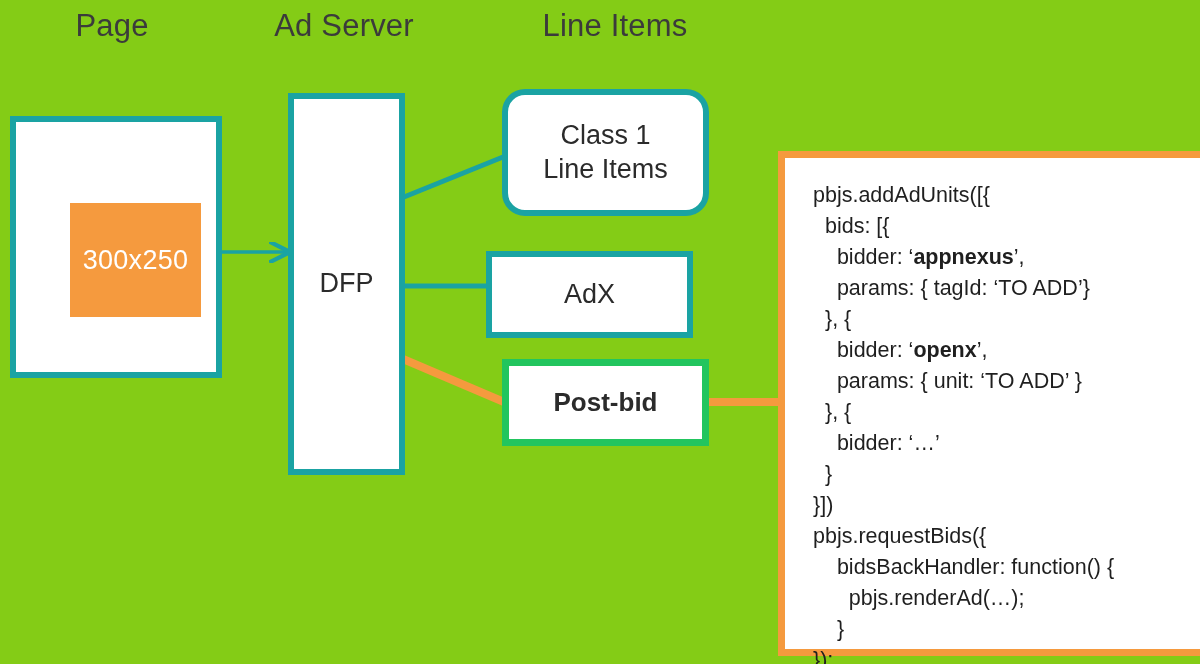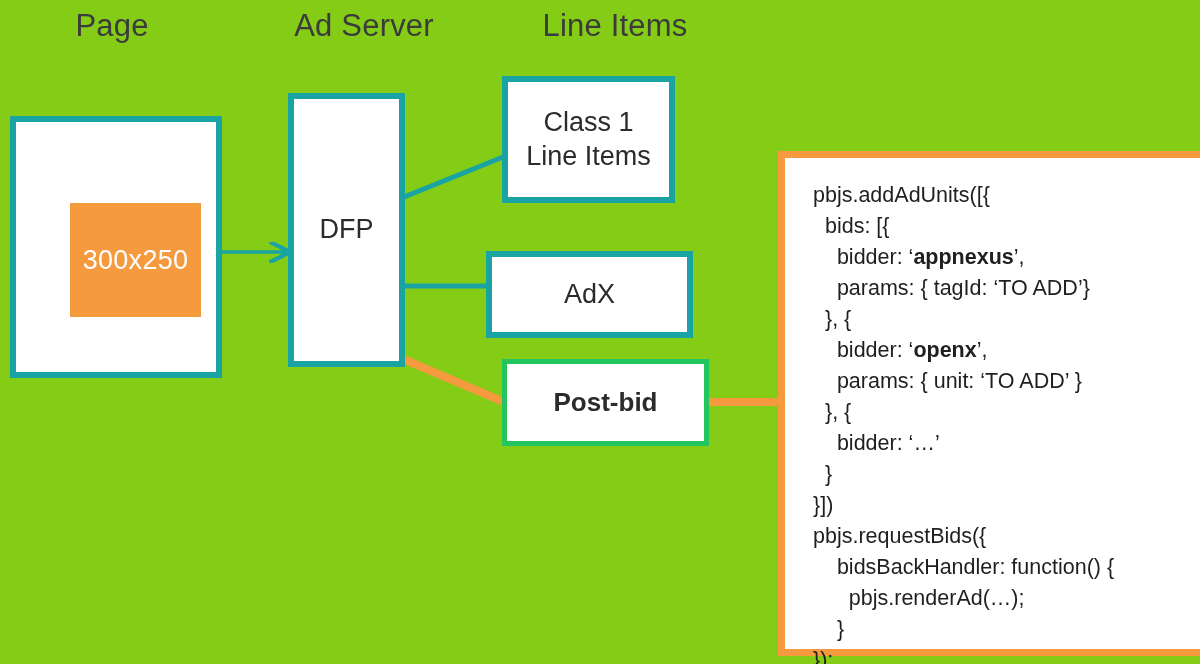--- a/index.html
+++ b/index.html
@@ -45,21 +45,21 @@
   .box {
     position: absolute;
     box-sizing: border-box;
     background: #ffffff;
     display: flex;
     align-items: center;
     justify-content: center;
     text-align: center;
   }
   .box-teal { border: 6px solid #1aa3a3; }
-  .box-orange { border: 5px solid #22c55e; }
+  .box-orange { border: 7px solid #22c55e; }
 
   .box-label {
     font-size: 27px;
     color: #2b2b2b;
     line-height: 1.24;
     font-weight: 400;
   }
   .box-label.bold { font-weight: bold; font-size: 26px; }
 
   
@@ -76,24 +76,24 @@
     justify-content: center;
   }
   #creative-unit .unit-text {
     color: #ffffff;
     font-size: 27px;
     font-weight: 400;
     letter-spacing: 0.3px;
   }
 
   
-  #dfp-box { left: 288px; top: 93px; width: 117px; height: 274px; }
+  #dfp-box { left: 288px; top: 93px; width: 117px; height: 382px; }
 
   
-  #class1-box { left: 502px; top: 76px; width: 173px; height: 127px; }
+  #class1-box { left: 502px; top: 89px; width: 207px; height: 127px; border-radius: 23px; }
   #adx-box    { left: 486px; top: 251px; width: 207px; height: 87px; }
   #postbid-box{ left: 502px; top: 359px; width: 207px; height: 87px; }
 
   
   #creatives-box {
     position: absolute;
     left: 778px; top: 151px;
     width: 453px; height: 505px;
     box-sizing: border-box;
     border: 7px solid #f59a3e;
@@ -111,21 +111,21 @@
   }
   #code .ln { display: block; white-space: pre; }
   #code b { font-weight: bold; }
 </style>
 </head>
 <body>
 
 <div id="stage">
 
   <div class="col-header" style="left:112px;">Page</div>
-  <div class="col-header" style="left:364px;">Ad Server</div>
+  <div class="col-header" style="left:344px;">Ad Server</div>
   <div class="col-header" style="left:615px;">Line Items</div>
 
   <svg id="wires" viewBox="0 0 1200 664" xmlns="http://www.w3.org/2000/svg">
     <defs>
       <marker id="arrow-teal" viewBox="0 0 10 10" refX="8" refY="5" markerWidth="6" markerHeight="6" orient="auto-start-reverse">
         <path d="M 0 0 L 10 5 L 0 10" fill="none" stroke="#1aa3a3" stroke-width="2"></path>
       </marker>
     </defs>
 
     <line x1="201" y1="252" x2="286" y2="252" stroke="#1aa3a3" stroke-width="3.5" marker-end="url(#arrow-teal)"></line>

